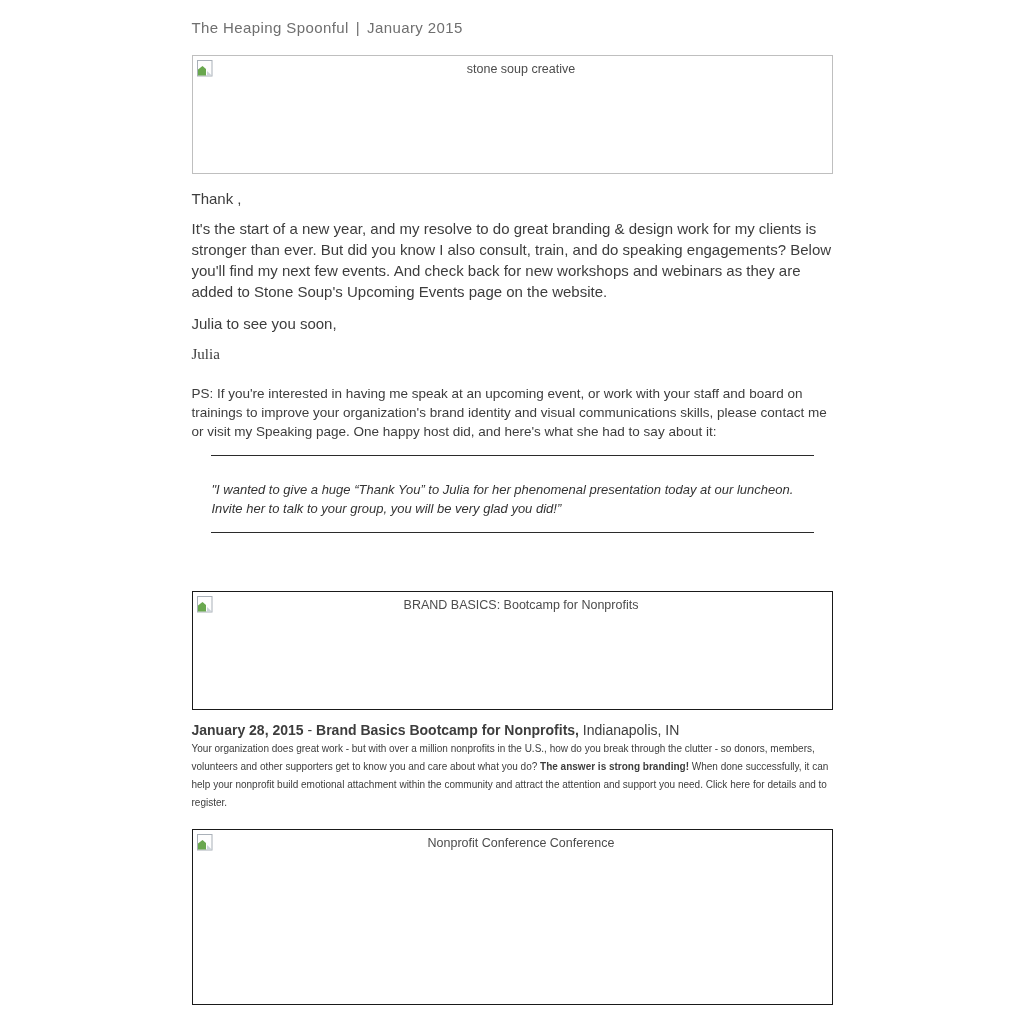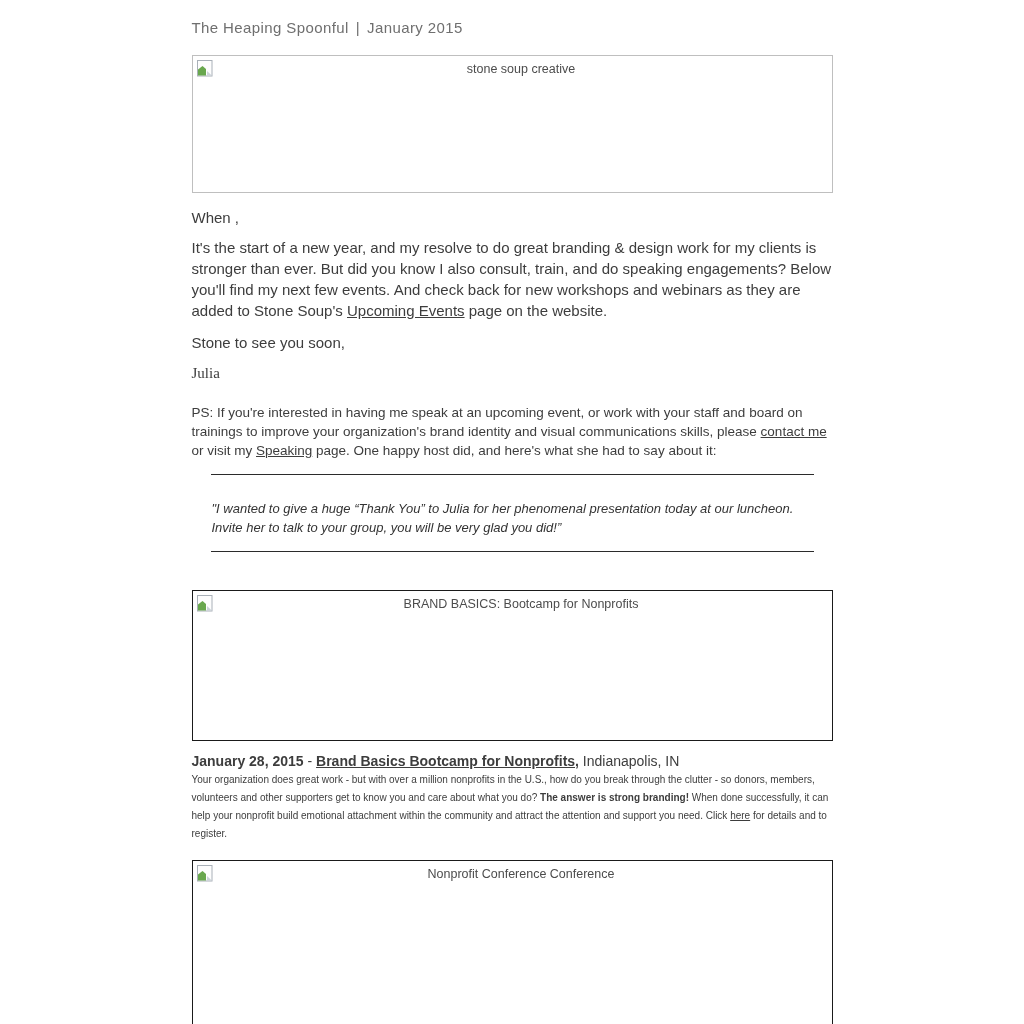--- a/index.html
+++ b/index.html
@@ -23,36 +23,36 @@
     position: relative; box-sizing: border-box; width: 100%;
     background: #ffffff;
   }
   .img-box.light { border: 1px solid #bfbfbf; }
   .img-box.dark  { border: 1px solid #1a1a1a; }
   .img-box .broken-icon { position: absolute; top: 4px; left: 4px; line-height: 0; }
   .img-box .alt-text {
     text-align: center; padding: 6px 0 0 18px;
     font-size: 12.5px; color: #4c4c4c;
   }
-  .img-box.logo { height: 138px; }
-  .img-box.bootcamp { margin-top: 38px; height: 151px; }
+  .img-box.logo { height: 119px; }
+  .img-box.bootcamp { margin-top: 58px; height: 119px; }
   .img-box.conference { margin-top: 17px; height: 176px; }
 
   
   p { margin: 0; }
   .body-text { font-size: 15px; line-height: 21px; }
   .greeting  { margin-top: 14px; }
   .intro     { margin-top: 9px; }
   .closing   { margin-top: 11px; }
   .signature { margin-top: 10px; font-family: Liberation Serif, serif; }
   .ps {
     margin-top: 19px; font-size: 13.5px; line-height: 19px;
   }
 
-  a.link { color: inherit; text-decoration: underline; cursor: pointer; }
+  a.link { color: inherit; cursor: pointer; }
   .bold { font-weight: 700; }
 
   
   .quote-block { margin-top: 14px; padding: 0 19px; }
   .rule { border: none; border-top: 1px solid #2b2b2b; margin: 0; height: 0; }
   .quote {
     font-size: 13px; font-style: italic; line-height: 19px; color: #333333;
     margin: 24px 0 14px 0; padding: 0 1px;
   }
 
@@ -74,25 +74,25 @@
     <span class="broken-icon">
       <svg width="18" height="18" viewBox="0 0 18 18">
         <rect x="0.5" y="0.5" width="14.5" height="15.5" fill="#fdfdfd" stroke="#a9b0b8"></rect>
         <path d="M1 9.5 L5.5 6 L9 9 L9 15.5 L1 15.5 Z" fill="#69a74e"></path>
         <path d="M10 11 L15 15.8 L10 15.8 Z" fill="#ccd3d9"></path>
       </svg>
     </span>
     <div class="alt-text">stone soup creative</div>
   </div>
 
-  <p class="body-text greeting">When ,</p>
+  <p class="body-text greeting">Thank ,</p>
 
   <p class="body-text intro"><span>It's the start of a new year, and my resolve to do great branding &amp; design work for my clients is stronger than ever. But did you know I also consult, train, and do speaking engagements? Below you'll find my next few events. And check back for new workshops and webinars as they are added to Stone Soup's </span><a class="link">Upcoming Events</a><span> page on the website.</span></p>
 
-  <p class="body-text closing">Stone to see you soon,</p>
+  <p class="body-text closing">Julia to see you soon,</p>
 
   <p class="body-text signature">Julia</p>
 
   <p class="ps"><span>PS: If you're interested in having me speak at an upcoming event, or work with your staff and board on trainings to improve your organization's brand identity and visual communications skills, please </span><a class="link">contact me</a><span> or visit my </span><a class="link">Speaking</a><span> page. One happy host did, and here's what she had to say about it:</span></p>
 
   <div class="quote-block">
     <hr class="rule">
     <p class="quote">"I wanted to give a huge “Thank You” to Julia for her phenomenal presentation today at our luncheon. Invite her to talk to your group, you will be very glad you did!”</p>
     <hr class="rule">
   </div>

